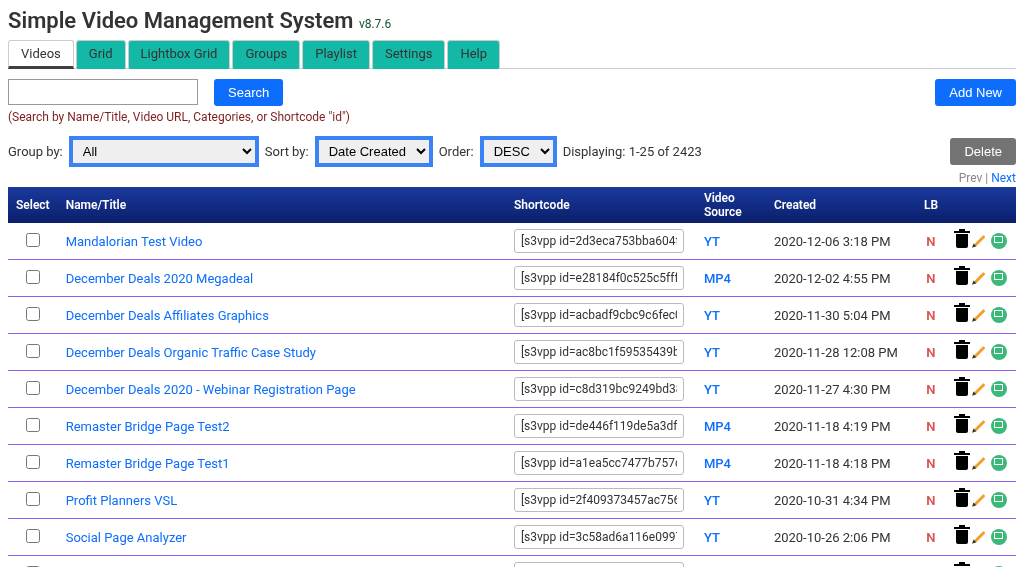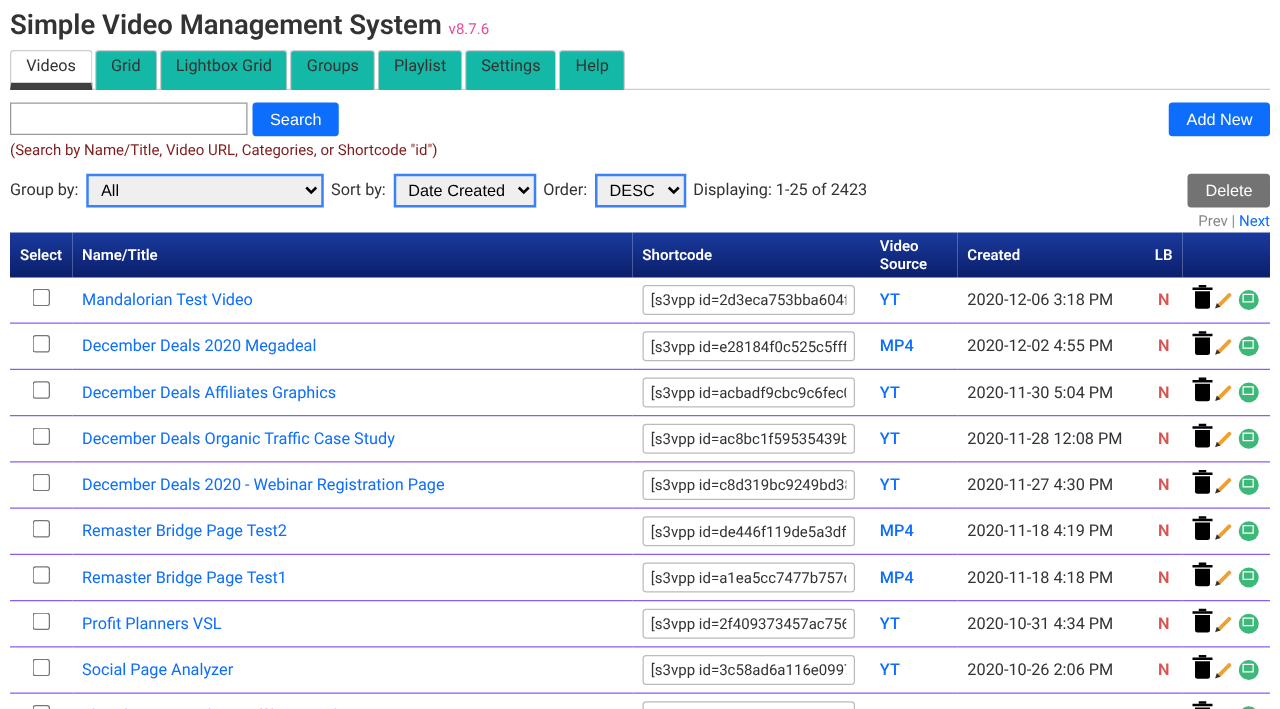--- a/index.html
+++ b/index.html
@@ -1,30 +1,30 @@
 <!DOCTYPE html>
 <html><head>
 <meta charset="utf-8">
 <style>
 *{box-sizing:border-box;margin:0;padding:0}
 body{font-family:-apple-system,BlinkMacSystemFont,"Segoe UI",Roboto,sans-serif;font-size:13px;color:#333;background:#fff;padding:8px}
 h1{font-size:22px;font-weight:600;margin-bottom:6px}
-h1 .ver{font-size:12px;font-weight:400;color:#ec4899}
+h1 .ver{font-size:12px;font-weight:400;color:#14532d}
 .tabs{border-bottom:1px solid #ccc;margin-bottom:10px}
 .tabs ul{display:flex;list-style:none;gap:2px}
 .tabs li{background:#14b8a6;border:1px solid #ccc;border-bottom:none;padding:5px 12px;font-size:13px;cursor:pointer;border-radius:3px 3px 0 0;position:relative;top:1px}
-.tabs li.active{background:#fff;border-bottom:6px solid #404040}
-.toolbar{display:flex;align-items:flex-start;gap:4px;margin-bottom:4px}
+.tabs li.active{background:#fff;border-bottom:3px solid #404040}
+.toolbar{display:flex;align-items:flex-start;gap:16px;margin-bottom:4px}
 .search-box input{width:190px;height:26px;border:1px solid #999;padding:2px 6px}
 .btn{display:inline-block;background:#0d6efd;color:#fff;border:none;padding:6px 14px;font-size:13px;border-radius:3px;cursor:pointer}
 .btn-red{background:#737373}
 .toolbar .right{margin-left:auto;text-align:right}
 .hint{font-size:12px;color:#7f1d1d;margin-bottom:12px}
 .controls{display:flex;align-items:center;gap:6px;font-size:13px;margin-bottom:4px}
-.controls select{border:2px solid #3b82f6;padding:3px 6px;font-size:13px}
+.controls select{border:4px solid #3b82f6;padding:3px 6px;font-size:13px}
 .controls .right{margin-left:auto;text-align:right}
 .pager{font-size:12px;color:#888;text-align:right;margin-bottom:2px}
 .pager a{color:#0d6efd;text-decoration:none}
 table{width:100%;border-collapse:collapse;font-size:13px}
 thead{background:linear-gradient(#1a3a9e,#0b1f6b);color:#fff}
 thead th{text-align:left;padding:4px 8px;font-weight:600;font-size:12px}
 tbody tr{border-bottom:1px solid #8b5cf6}
 tbody td{padding:6px 8px;vertical-align:middle}
 tbody td.sel{width:34px;text-align:center}
 tbody td.title a{color:#0d6efd;text-decoration:none}

